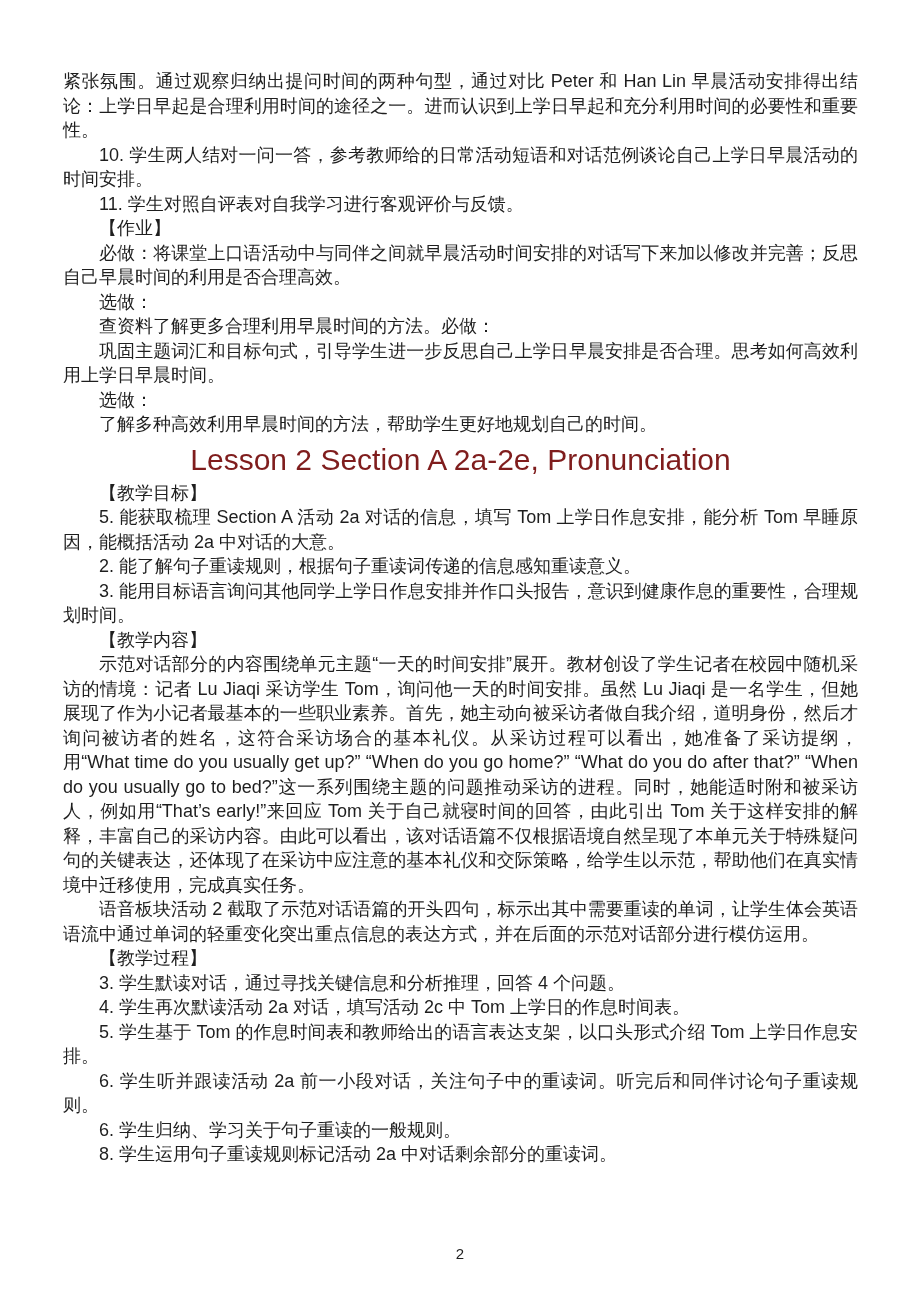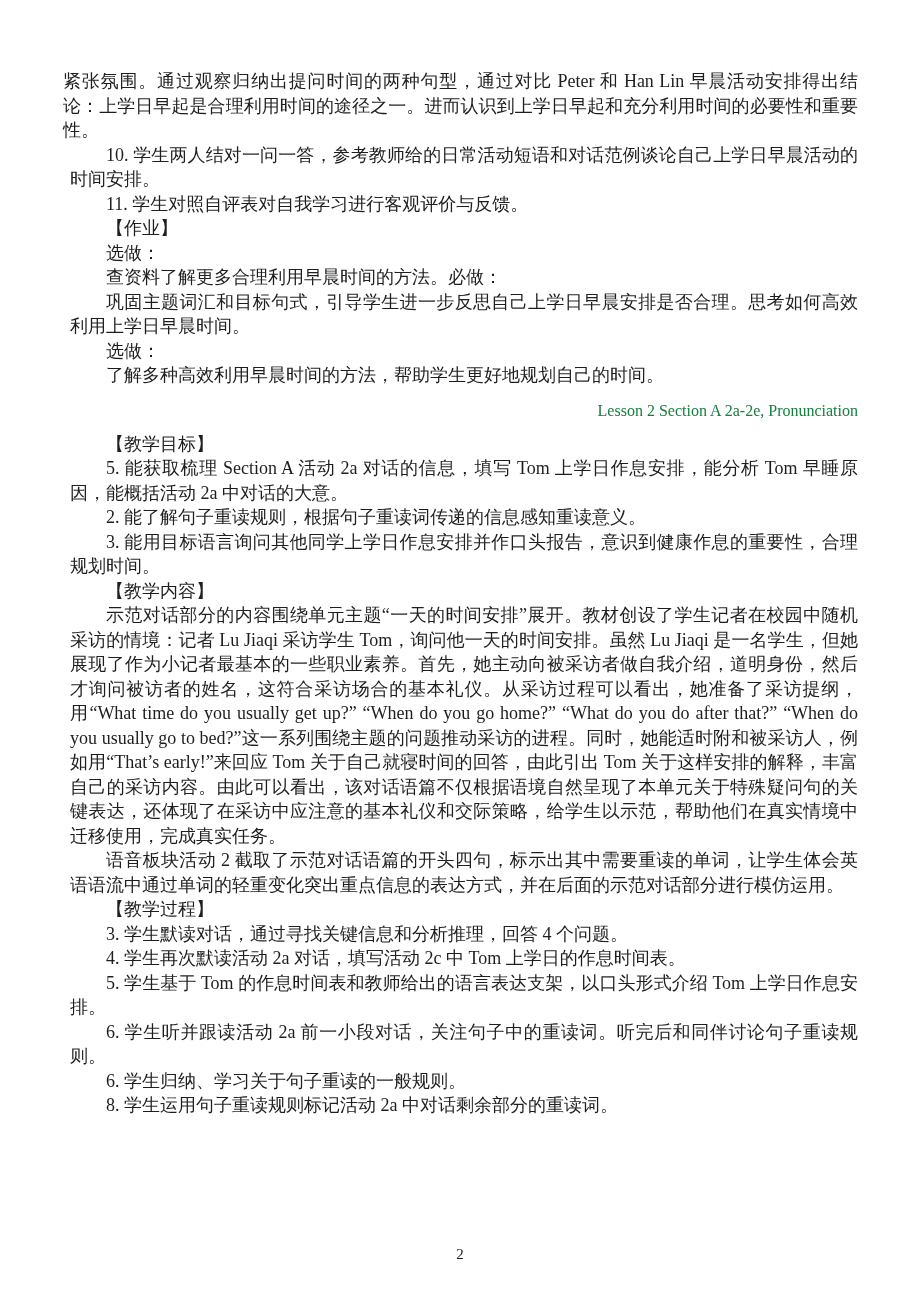--- a/index.html
+++ b/index.html
@@ -6,51 +6,50 @@
     margin: 0;
     padding: 0;
     background: #ffffff;
   }
   .page {
     position: relative;
     width: 920px;
     height: 1302px;
     background: #ffffff;
     overflow: hidden;
-    font-family: Liberation Serif, serif;
+    font-family: Liberation Sans, sans-serif;
     -webkit-font-smoothing: antialiased;
   }
   .content {
     position: absolute;
     left: 63px;
     top: 69px;
     width: 795px;
     font-size: 18px;
     line-height: 24.5px;
     color: #1e1e1e;
     text-align: justify;
   }
   .content p {
     margin: 0;
     padding: 0;
   }
   p.body, p.label {
     text-indent: 2em;
-    margin-left: 7px;
   }
   p.body-flush {
     text-indent: 0;
   }
   p.heading {
     text-indent: 0;
-    text-align: right;
-    font-size: 16px;
+    text-align: center;
+    font-size: 30px;
     line-height: 30px;
     padding: 8px 0 6px 0;
-    color: #15803d;
+    color: #7f1d1d;
   }
   .footer {
     position: absolute;
     top: 1245px;
     left: 0;
     width: 920px;
     text-align: center;
     font-size: 15px;
     line-height: 18px;
     color: #1e1e1e;
@@ -58,20 +57,21 @@
 </style>
 </head>
 <body>
 
 <div class="page">
   <div class="content" id="paragraphs">
       <p class="body-flush">紧张氛围。通过观察归纳出提问时间的两种句型，通过对比 Peter 和 Han Lin 早晨活动安排得出结论：上学日早起是合理利用时间的途径之一。进而认识到上学日早起和充分利用时间的必要性和重要性。</p>
       <p class="body">10. 学生两人结对一问一答，参考教师给的日常活动短语和对话范例谈论自己上学日早晨活动的时间安排。</p>
       <p class="body">11. 学生对照自评表对自我学习进行客观评价与反馈。</p>
       <p class="label">【作业】</p>
+      <p class="body">必做：将课堂上口语活动中与同伴之间就早晨活动时间安排的对话写下来加以修改并完善；反思自己早晨时间的利用是否合理高效。</p>
       <p class="body">选做：</p>
       <p class="body">查资料了解更多合理利用早晨时间的方法。必做：</p>
       <p class="body">巩固主题词汇和目标句式，引导学生进一步反思自己上学日早晨安排是否合理。思考如何高效利用上学日早晨时间。</p>
       <p class="body">选做：</p>
       <p class="body">了解多种高效利用早晨时间的方法，帮助学生更好地规划自己的时间。</p>
       <p class="heading">Lesson 2 Section A 2a-2e, Pronunciation</p>
       <p class="label">【教学目标】</p>
       <p class="body">5. 能获取梳理 Section A 活动 2a 对话的信息，填写 Tom 上学日作息安排，能分析 Tom 早睡原因，能概括活动 2a 中对话的大意。</p>
       <p class="body">2. 能了解句子重读规则，根据句子重读词传递的信息感知重读意义。</p>
       <p class="body">3. 能用目标语言询问其他同学上学日作息安排并作口头报告，意识到健康作息的重要性，合理规划时间。</p>

